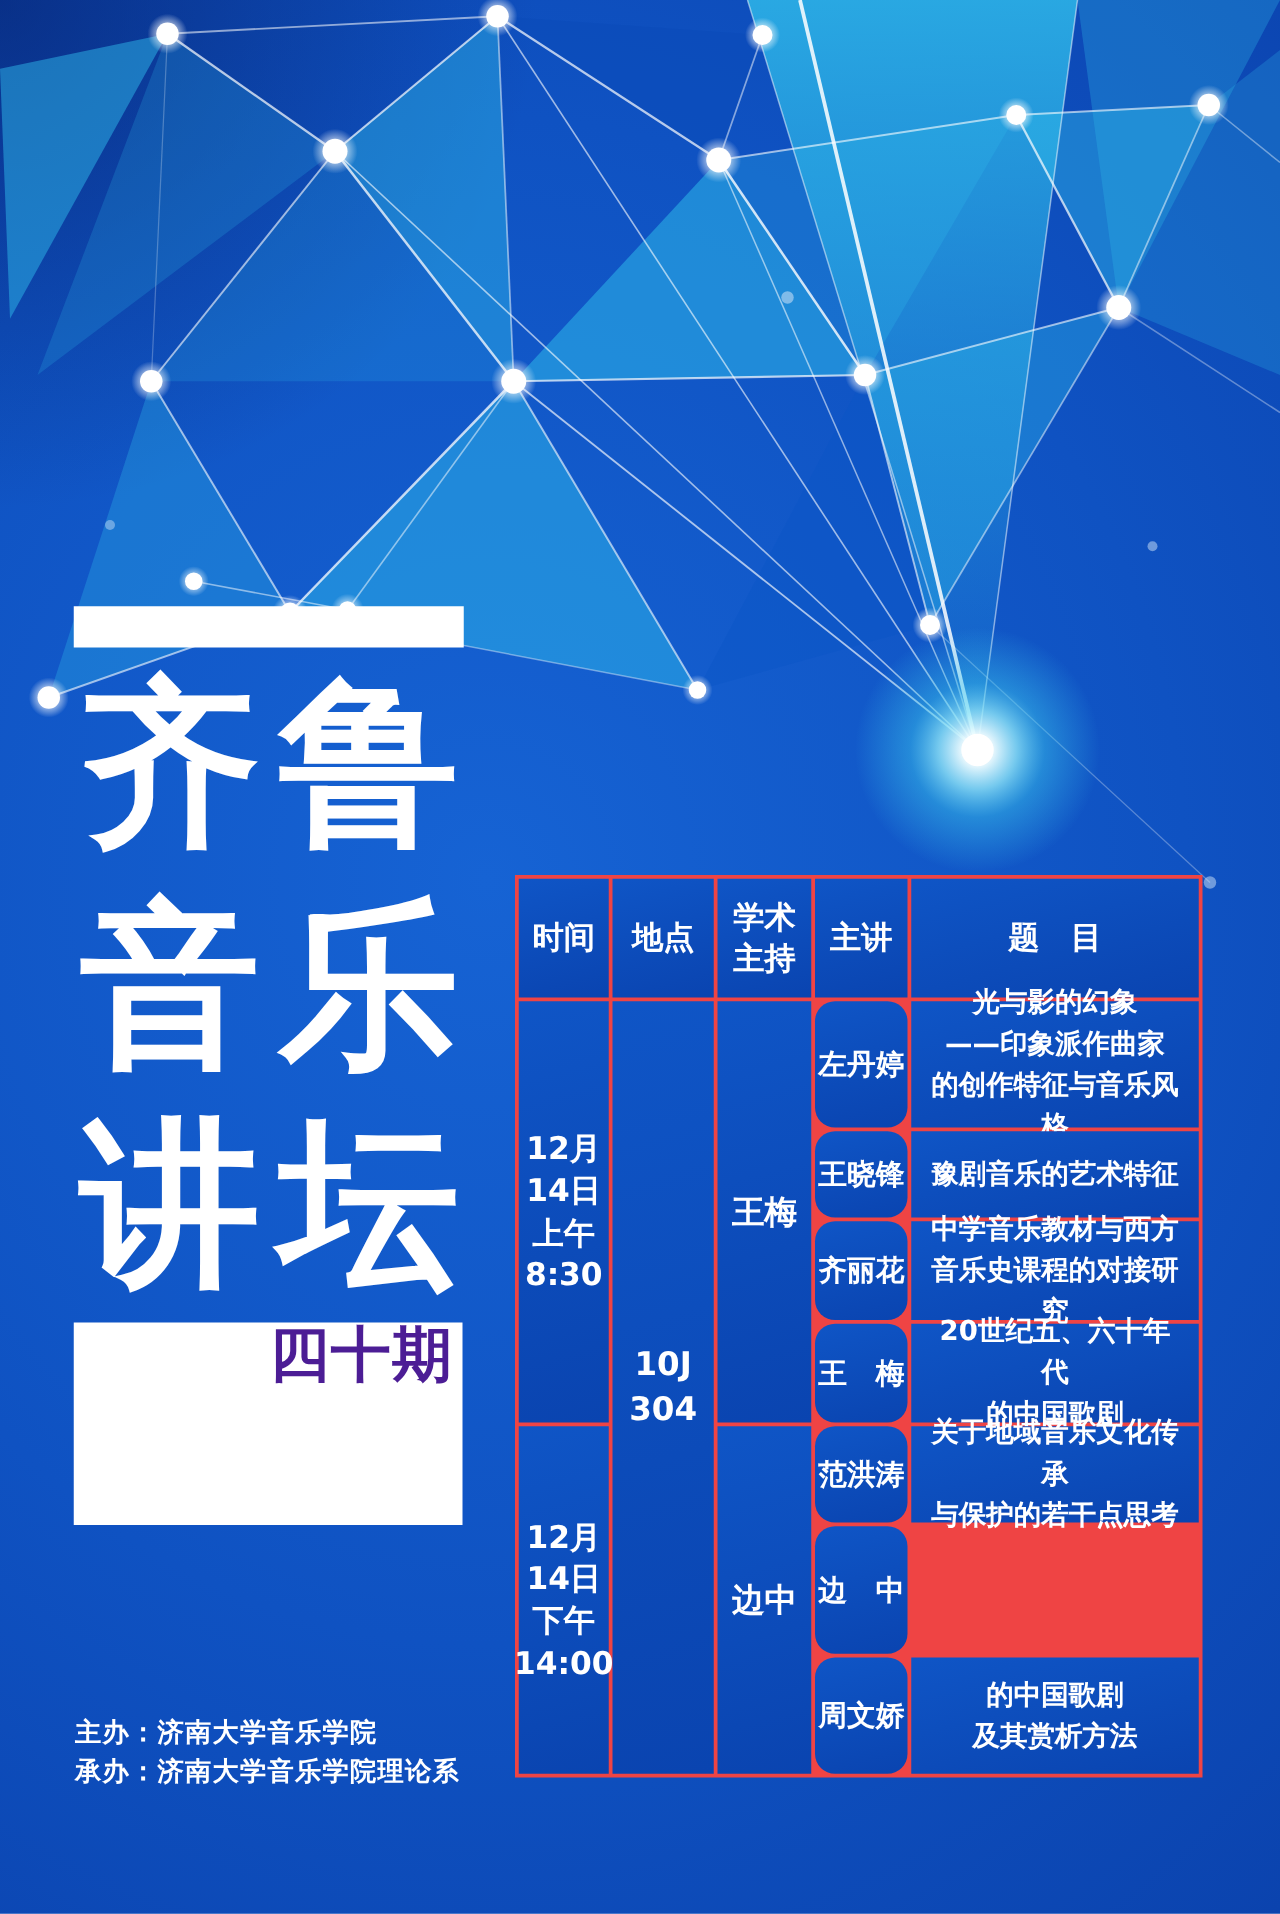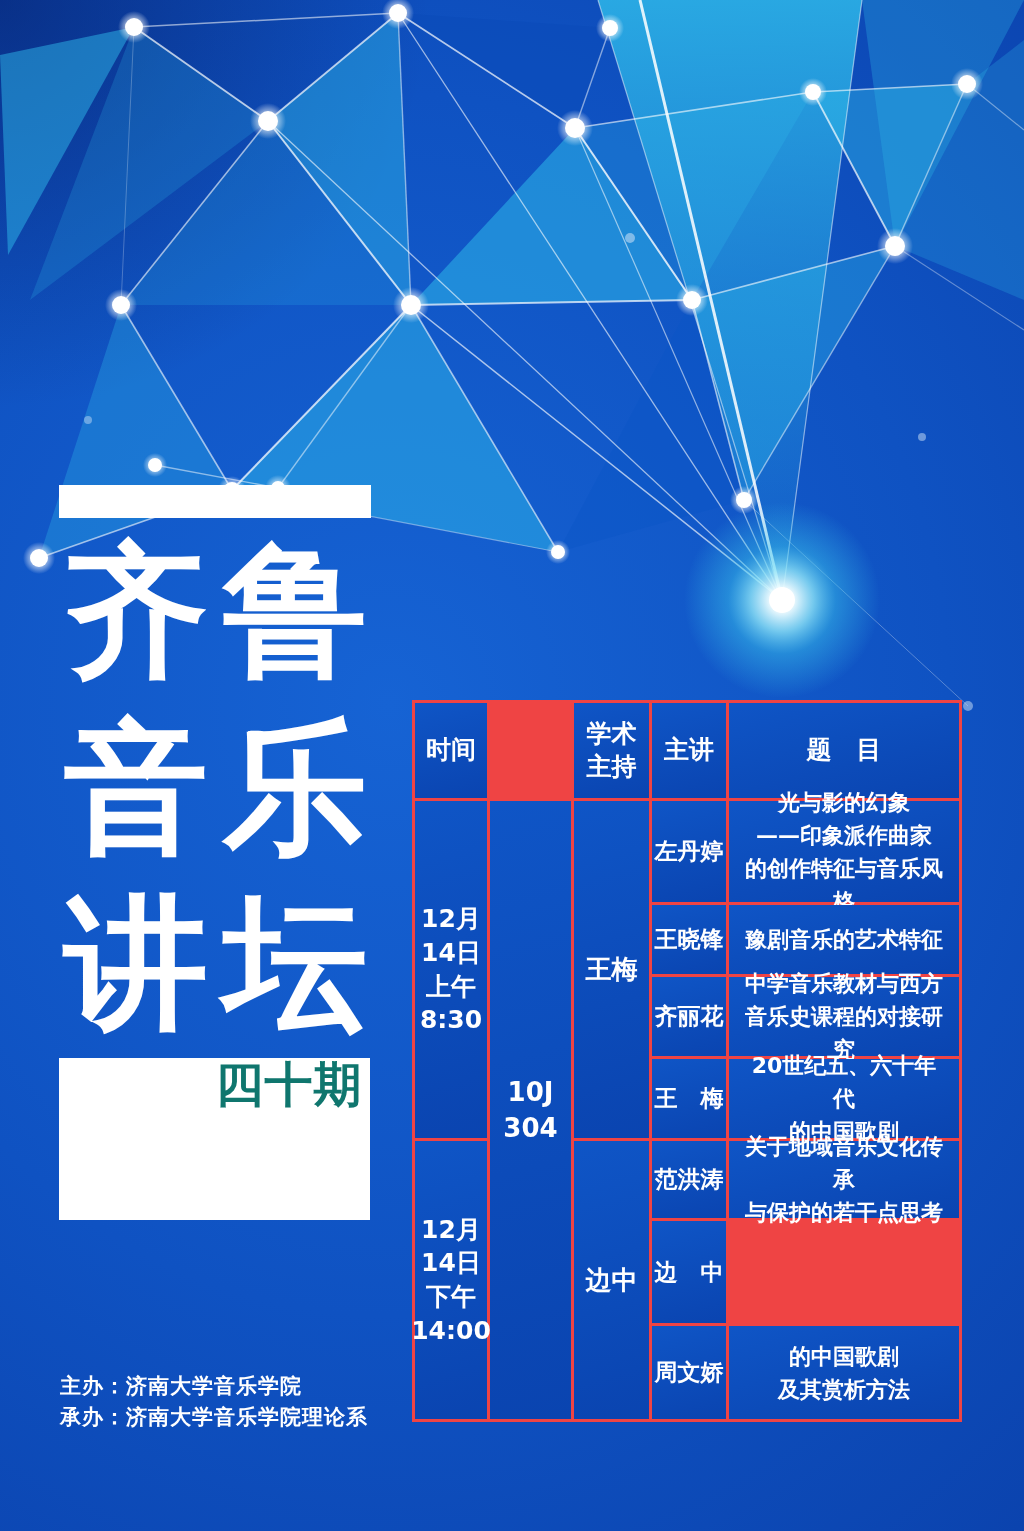--- a/index.html
+++ b/index.html
@@ -21,21 +21,21 @@
   .tchar{
     width:152px;height:148px;
     font-size:144px;line-height:148px;
     font-weight:bold;color:#ffffff;text-align:center;
     letter-spacing:0;
   }
   .tblock{left:59px;top:1058px;width:311px;height:162px;background:#ffffff;}
   .subtitle{
     left:208px;top:1059px;width:162px;height:50px;
     font-size:48px;line-height:50px;font-weight:bold;
-    color:#0f766e;text-align:center;letter-spacing:1px;
+    color:#4c1d95;text-align:center;letter-spacing:1px;
   }
 
   
   .org{
     left:60px;top:1371px;
     color:#ffffff;font-weight:bold;font-size:21px;line-height:31px;
     letter-spacing:1px;
   }
 
   
@@ -50,21 +50,21 @@
   .cell{
     background:linear-gradient(165deg,#0f55c6 0%,#0a44b0 100%);
     color:#ffffff;font-weight:bold;
     display:flex;align-items:center;justify-content:center;
     text-align:center;white-space:pre-line;
   }
   .hd{font-size:25px;line-height:1.3;}
   .tm{font-size:25px;line-height:1.35;}
   .loc{font-size:26px;line-height:1.4;text-align:center;}
   .host{font-size:26px;}
-  .spk{font-size:23px;}
+  .spk{font-size:23px;border-radius:16px;}
   .topic{font-size:22px;line-height:1.5;padding:4px 15px;}
 </style>
 </head>
 <body>
 
 <svg class="plexus" width="1024" height="780" viewBox="0 0 1024 780">
   <defs>
     <radialGradient id="ng">
       <stop offset="0%" stop-color="#ffffff"></stop>
       <stop offset="40%" stop-color="#ffffff" stop-opacity=".85"></stop>
@@ -202,20 +202,21 @@
   <div class="abs tchar" style="left:60px;top:714px">音</div>
   <div class="abs tchar" style="left:219px;top:714px">乐</div>
   <div class="abs tchar" style="left:60px;top:889px">讲</div>
   <div class="abs tchar" style="left:219px;top:889px">坛</div>
 
   <div class="abs tblock"></div>
   <div class="abs subtitle">四十期</div>
 
   <div class="abs sched">
     <div class="cell hd" style="grid-area:1/1/2/2">时间</div>
+    <div class="cell hd" style="grid-area:1/2/2/3">地点</div>
     <div class="cell hd" style="grid-area:1/3/2/4">学术
 主持</div>
     <div class="cell hd" style="grid-area:1/4/2/5">主讲</div>
     <div class="cell hd" style="grid-area:1/5/2/6">题　目</div>
 
     <div class="cell tm" style="grid-area:2/1/6/2">12月
 14日
 上午
 8:30</div>
     <div class="cell tm" style="grid-area:6/1/9/2">12月

